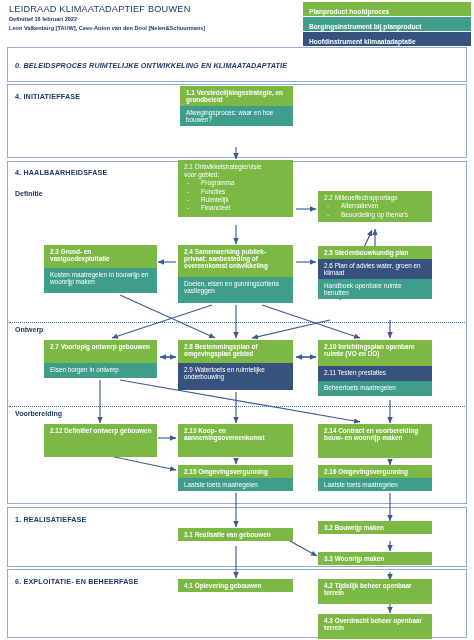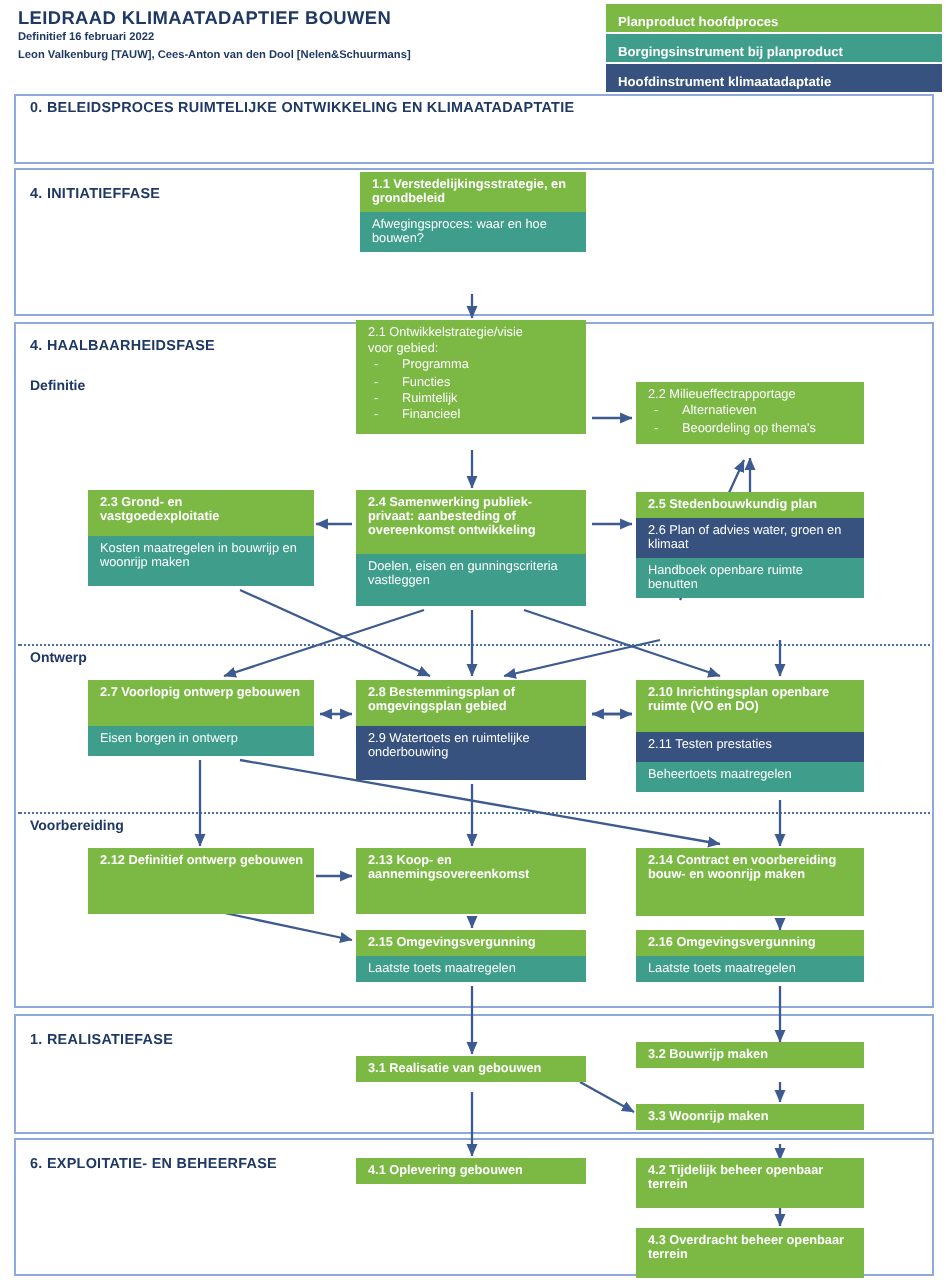--- a/index.html
+++ b/index.html
@@ -4,21 +4,21 @@
 <style>
   html,body{margin:0;padding:0;background:#ffffff;}
   body{
     width:474px;height:640px;position:relative;overflow:hidden;
     font-family:"Liberation Sans","DejaVu Sans",sans-serif;
     color:#1f3864;
   }
   #canvas{position:absolute;left:0;top:0;width:474px;height:640px;}
 
   
-  .doc-title{position:absolute;left:9px;top:4px;font-size:9.2px;font-weight:bold;letter-spacing:.2px;color:#1f3864;white-space:nowrap;}
+  .doc-title{position:absolute;left:9px;top:4px;font-size:9.2px;font-weight:normal;letter-spacing:.2px;color:#1f3864;white-space:nowrap;}
   .doc-sub1{position:absolute;left:9px;top:16px;font-size:5.6px;font-weight:bold;color:#1f3864;white-space:nowrap;}
   .doc-sub2{position:absolute;left:9px;top:25px;font-size:5.6px;font-weight:bold;color:#1f3864;white-space:nowrap;}
 
   
   .legend{position:absolute;left:303px;top:2px;width:168px;}
   .legend-item{height:14px;line-height:14px;padding-left:7px;font-size:6.6px;font-weight:bold;color:#ffffff;margin-bottom:1px;box-sizing:border-box;}
 
   
   .band{position:absolute;left:7px;width:460px;border:1px solid #8ea9db;box-sizing:border-box;background:transparent;}
   .band-label{position:absolute;font-size:7.2px;font-weight:bold;color:#1f3864;letter-spacing:.15px;white-space:nowrap;}
@@ -49,21 +49,21 @@
   <div class="doc-sub1">Definitief 16 februari 2022</div>
   <div class="doc-sub2">Leon Valkenburg [TAUW], Cees-Anton van den Dool [Nelen&amp;Schuurmans]</div>
 
   <div class="legend">
     <div class="legend-item seg green">Planproduct hoofdproces</div>
     <div class="legend-item seg teal">Borgingsinstrument bij planproduct</div>
     <div class="legend-item seg navy">Hoofdinstrument klimaatadaptatie</div>
   </div>
 
   <div class="band" style="top:47px;height:35px;"></div>
-  <div class="band-label" style="left:15px;top:49px;">0. BELEIDSPROCES RUIMTELIJKE ONTWIKKELING EN KLIMAATADAPTATIE</div>
+  <div class="band-label" style="left:15px;top:61px;font-style:italic;">0. BELEIDSPROCES RUIMTELIJKE ONTWIKKELING EN KLIMAATADAPTATIE</div>
 
   <div class="band" style="top:84px;height:74px;"></div>
   <div class="band-label" style="left:15px;top:92px;">4. INITIATIEFFASE</div>
 
   <div class="band" style="top:161px;height:343px;"></div>
   <div class="band-label" style="left:15px;top:168px;">4. HAALBAARHEIDSFASE</div>
   <div class="sub-label" style="left:15px;top:190px;">Definitie</div>
   <div class="dash-sep" style="top:322px;"></div>
   <div class="sub-label" style="left:15px;top:326px;">Ontwerp</div>
   <div class="dash-sep" style="top:406px;"></div>

